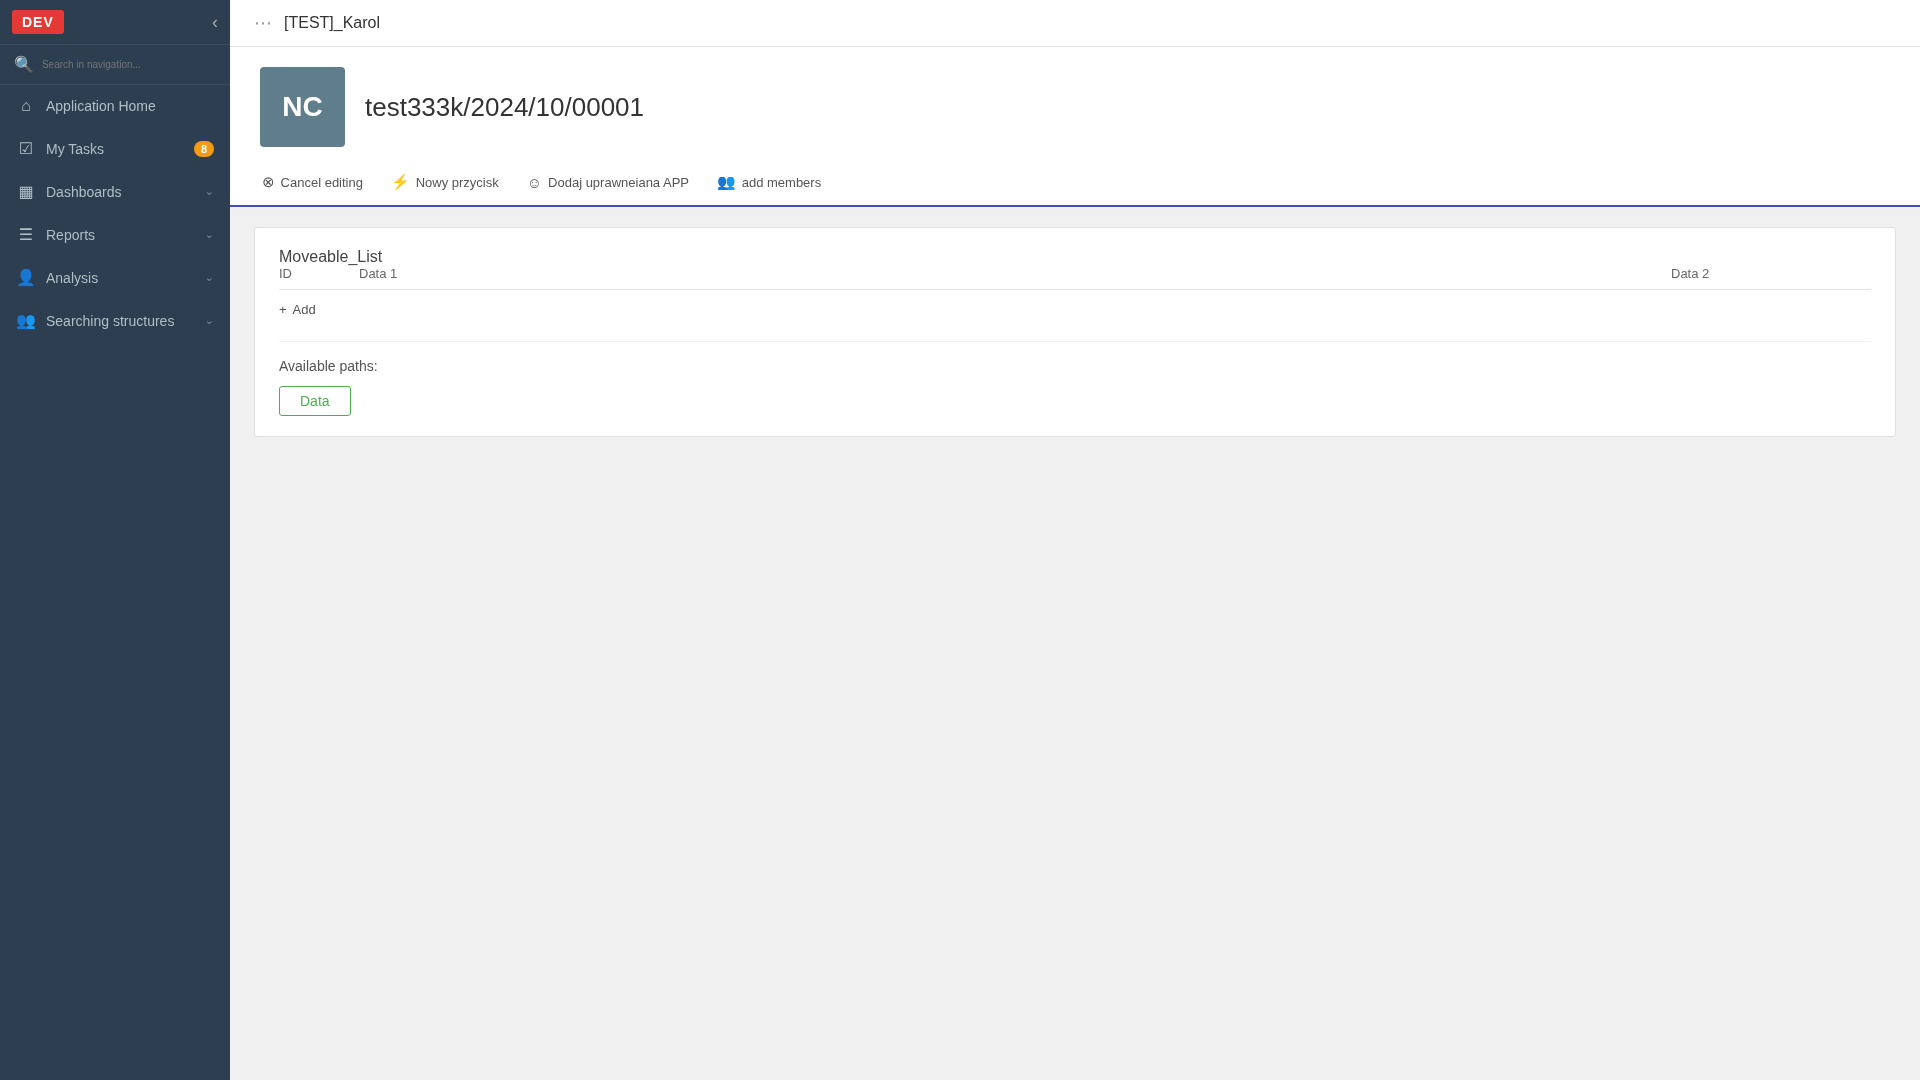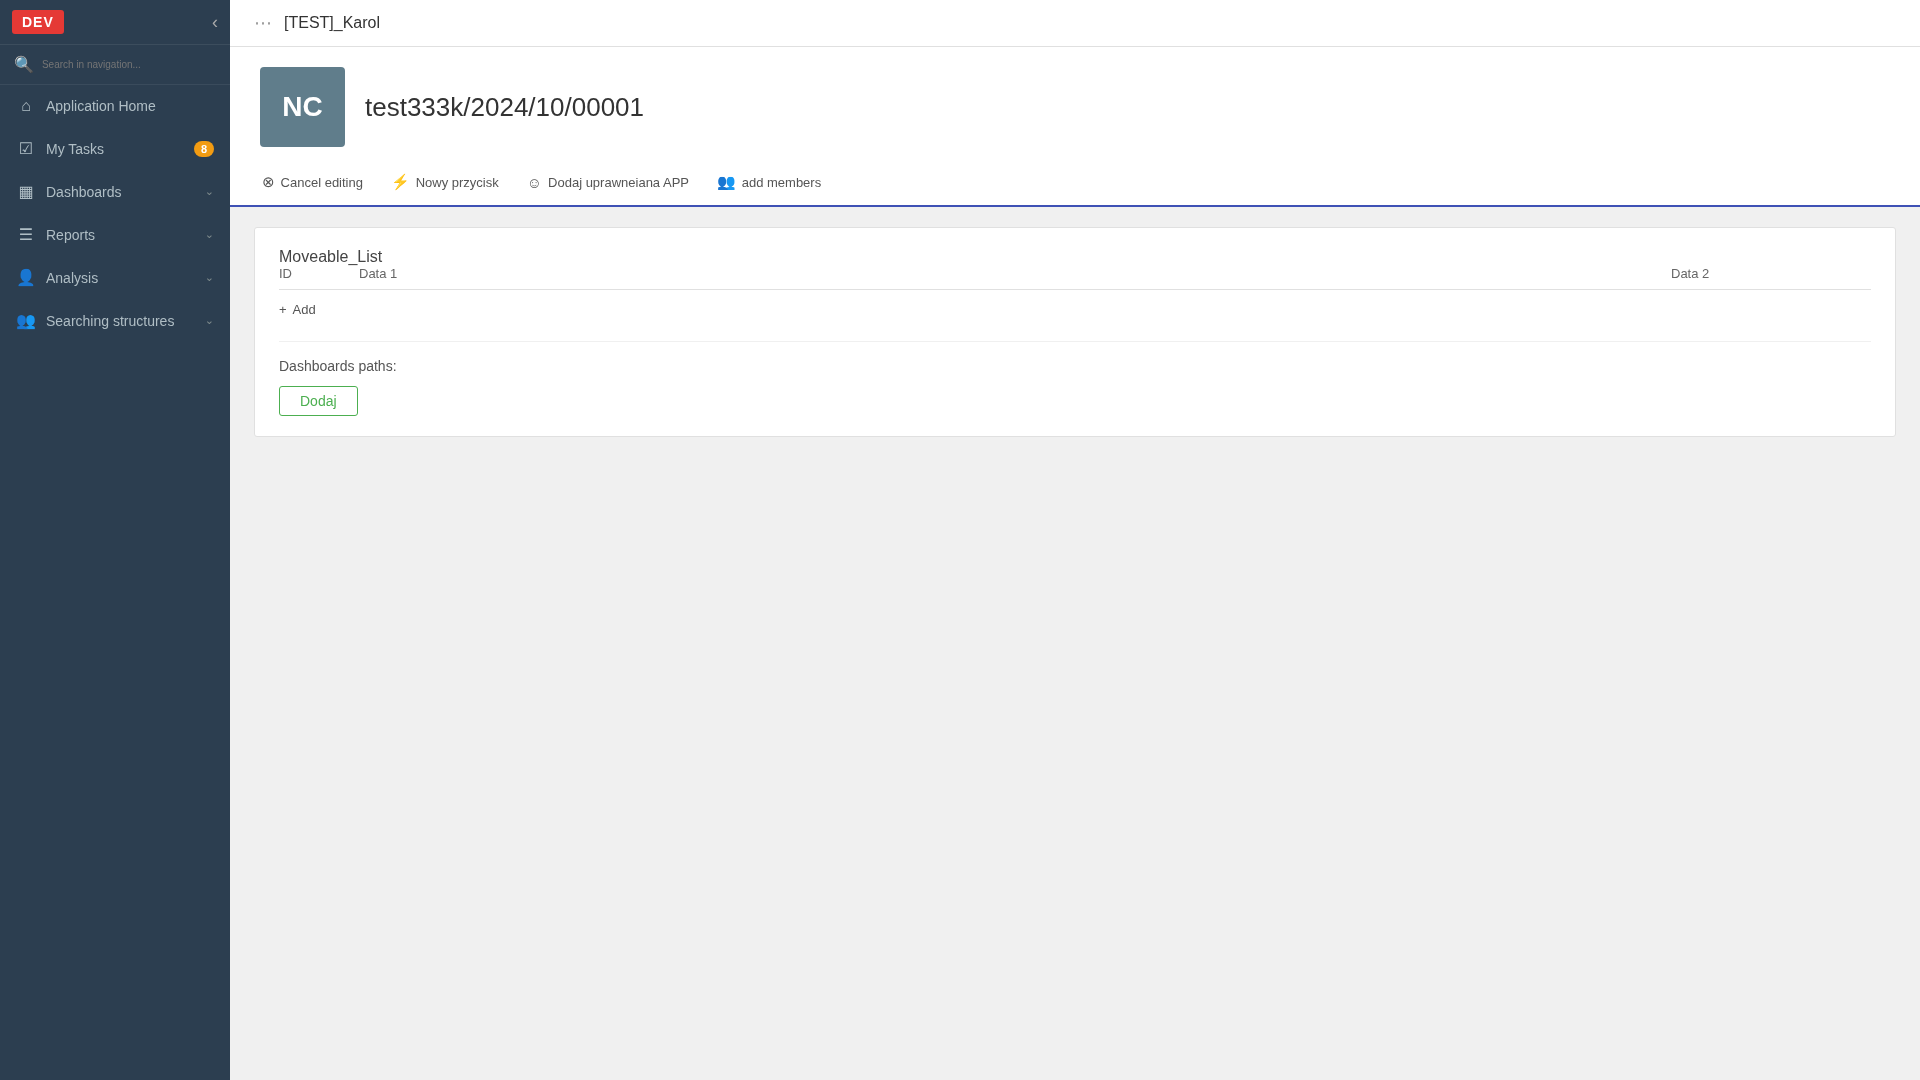--- a/index.html
+++ b/index.html
@@ -322,18 +322,18 @@
         <div class="th th-data1">Data 1</div>
         <div class="th th-data2">Data 2</div>
       </div>
 
       <button class="add-row">
         <span>+</span>
         <span>Add</span>
       </button>
 
       <div class="paths-section">
-        <div class="paths-label">Dashboards paths:</div>
-        <button class="save-btn">Dodaj</button>
+        <div class="paths-label">Available paths:</div>
+        <button class="save-btn">Data</button>
       </div>
     </div>
   </div>
 </div>
 
 </body></html>

